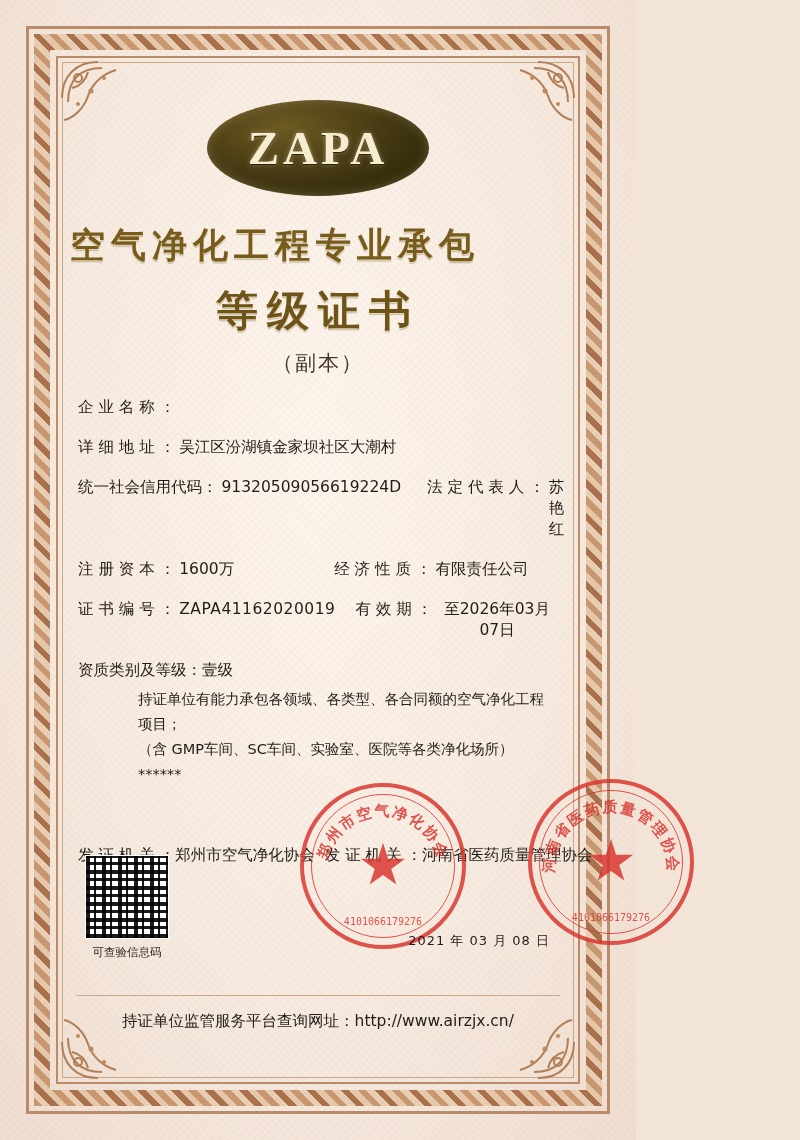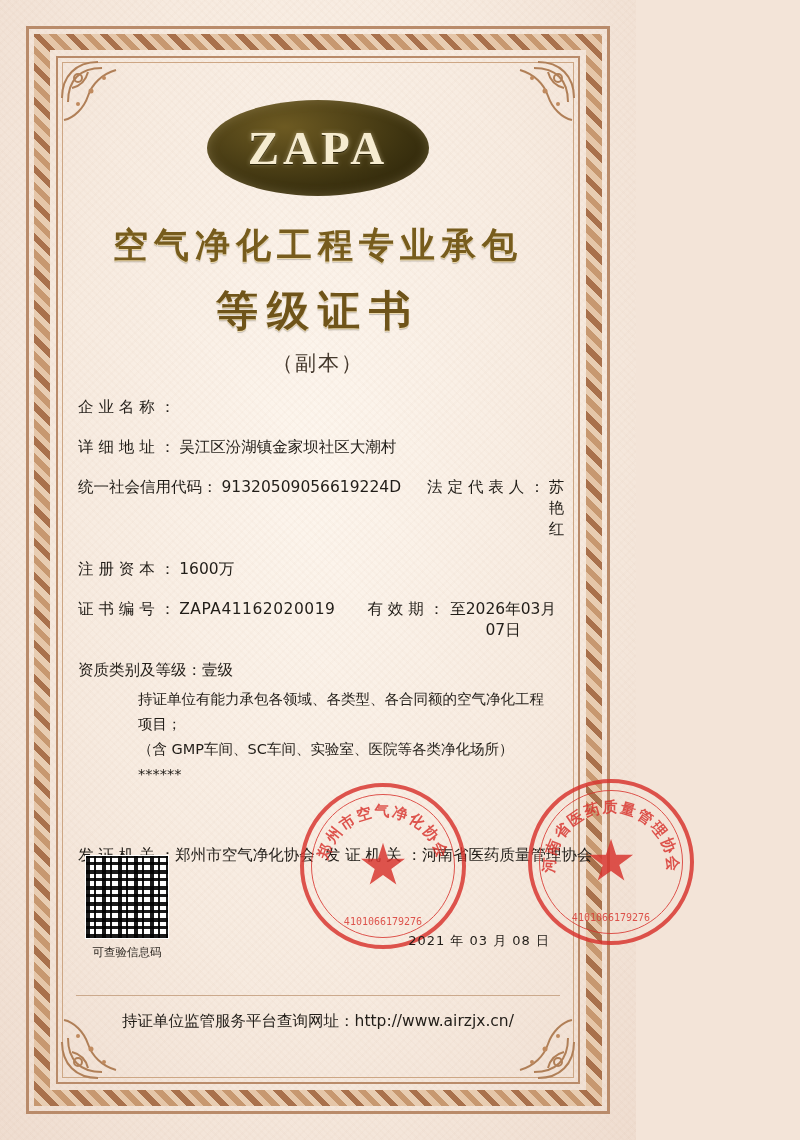--- a/index.html
+++ b/index.html
@@ -102,21 +102,20 @@
     font-family: "Liberation Serif", "DejaVu Serif", serif;
     font-size: 47px;
     letter-spacing: 4px;
     font-weight: 700;
     color: #f6ecd0;
     text-shadow: 0 1px 0 #2b2409, 0 0 5px rgba(255,240,200,0.4);
   }
 
   .title-main {
     margin-top: 26px;
-    text-align: center;
     font-family: "DejaVu Sans", "Liberation Sans", sans-serif;
     font-size: 35px;
     font-weight: 700;
     letter-spacing: 6px;
     background: linear-gradient(180deg, #8a6a22 0%, #c9a council 0%, #6d5216 100%);
     color: #775c1d;
     text-shadow: 0 1px 0 #e9d6a8, 0 2px 1px rgba(0,0,0,0.22);
   }
   .title-sub {
     margin-top: 14px;
@@ -402,28 +401,32 @@
           <span class="lbl">法 定 代 表 人 ：</span>
           <span class="val">苏艳红</span>
         </span>
       </div>
 
       <div class="field-row">
         <span class="col-left">
           <span class="lbl">注 册 资 本 ：</span>
           <span class="val">1600万</span>
         </span>
+        <span class="col-right" style="margin-left:100px">
+          <span class="lbl">经 济 性 质 ：</span>
+          <span class="val">有限责任公司</span>
+        </span>
       </div>
 
       <div class="field-row">
         <span class="col-left">
           <span class="lbl">证 书 编 号 ：</span>
           <span class="val spaced">ZAPA41162020019</span>
         </span>
-        <span class="col-right" style="margin-left:32px">
+        <span class="col-right" style="margin-left:20px">
           <span class="lbl">有 效 期 ：</span>
           <span class="val">至2026年03月07日</span>
         </span>
       </div>
 
       <div class="grade-row">
         <span class="lbl">资质类别及等级：</span>
         <span class="val">壹级</span>
       </div>
 

